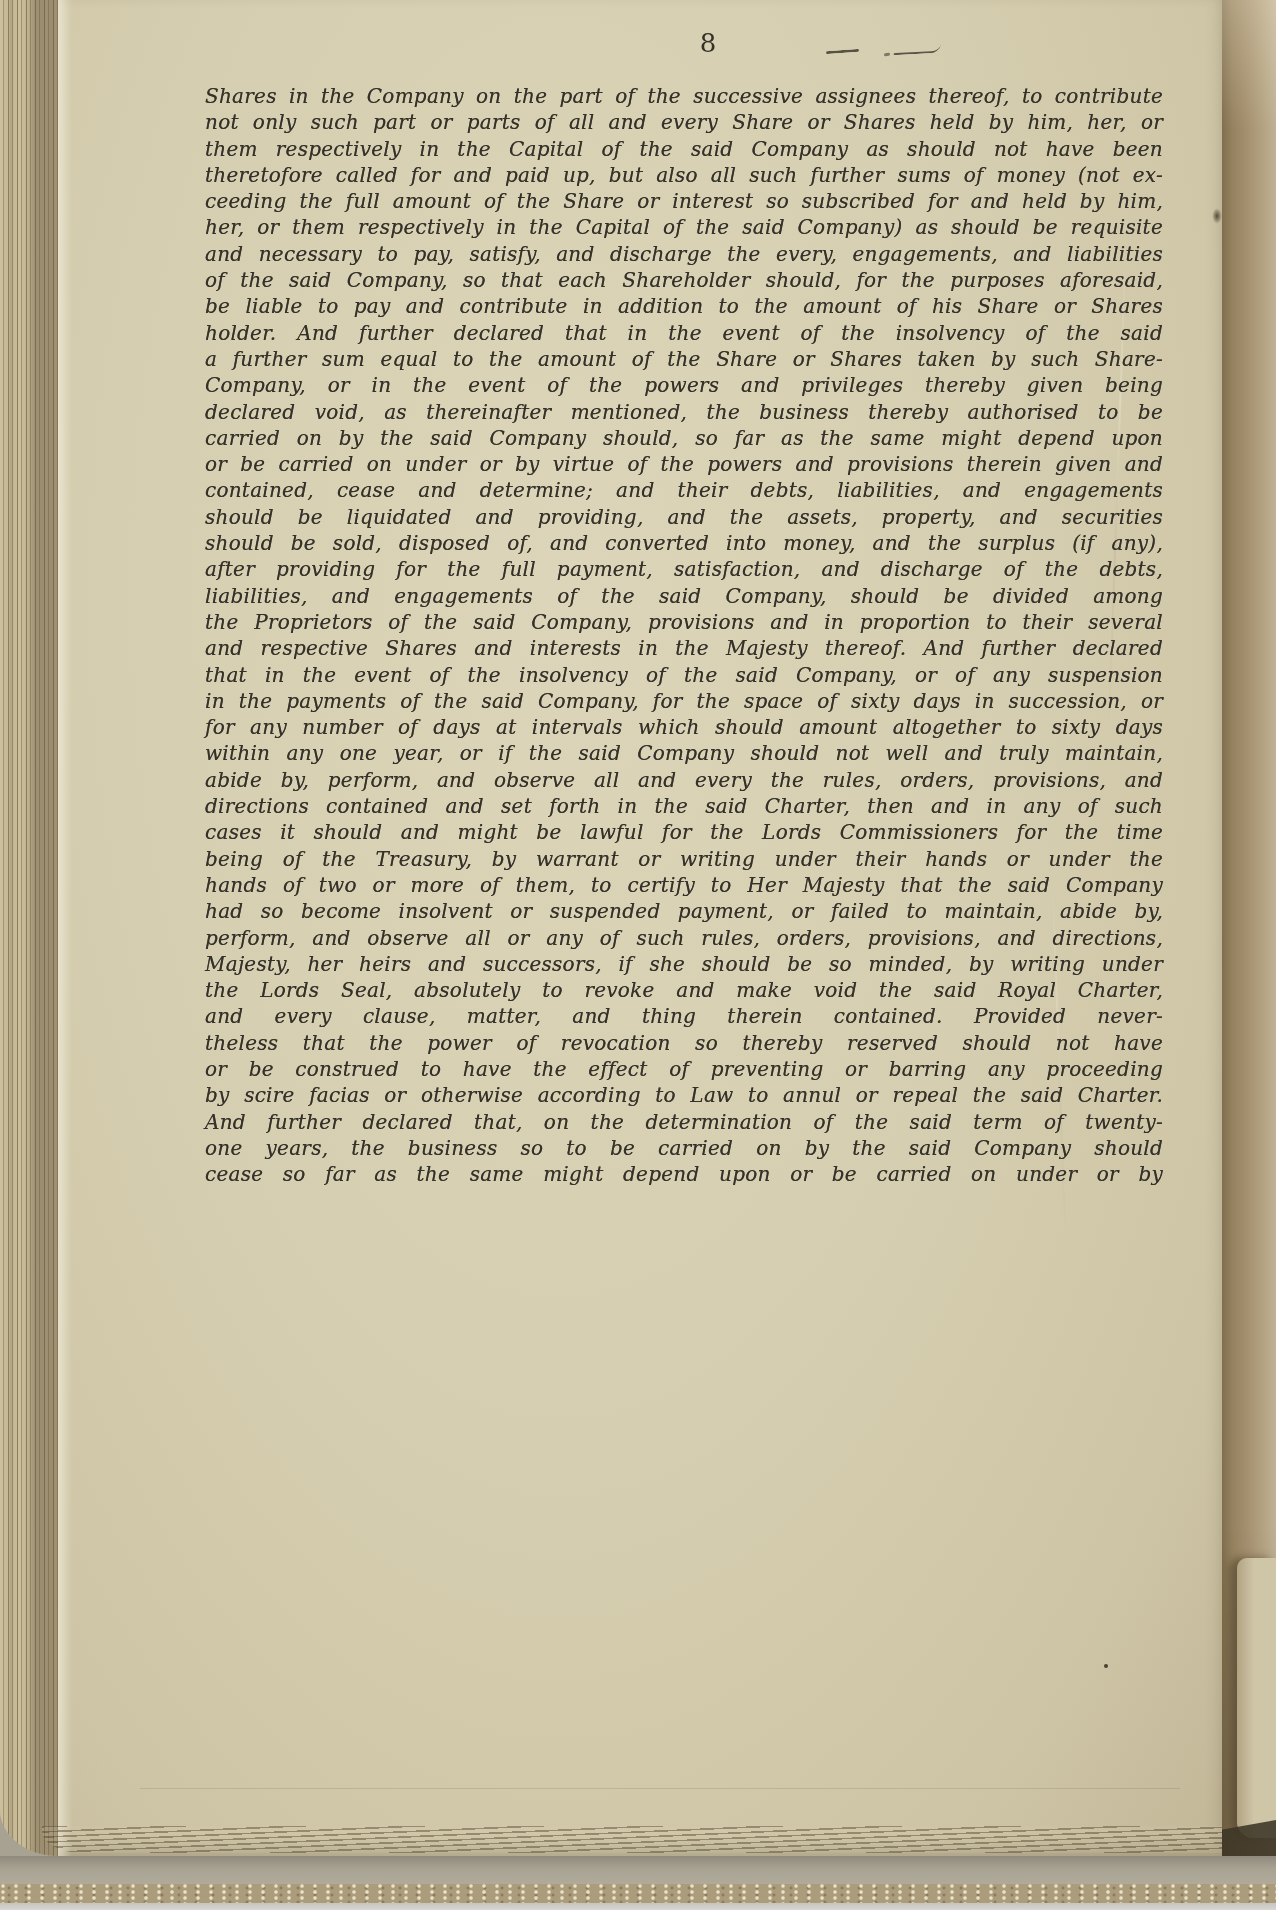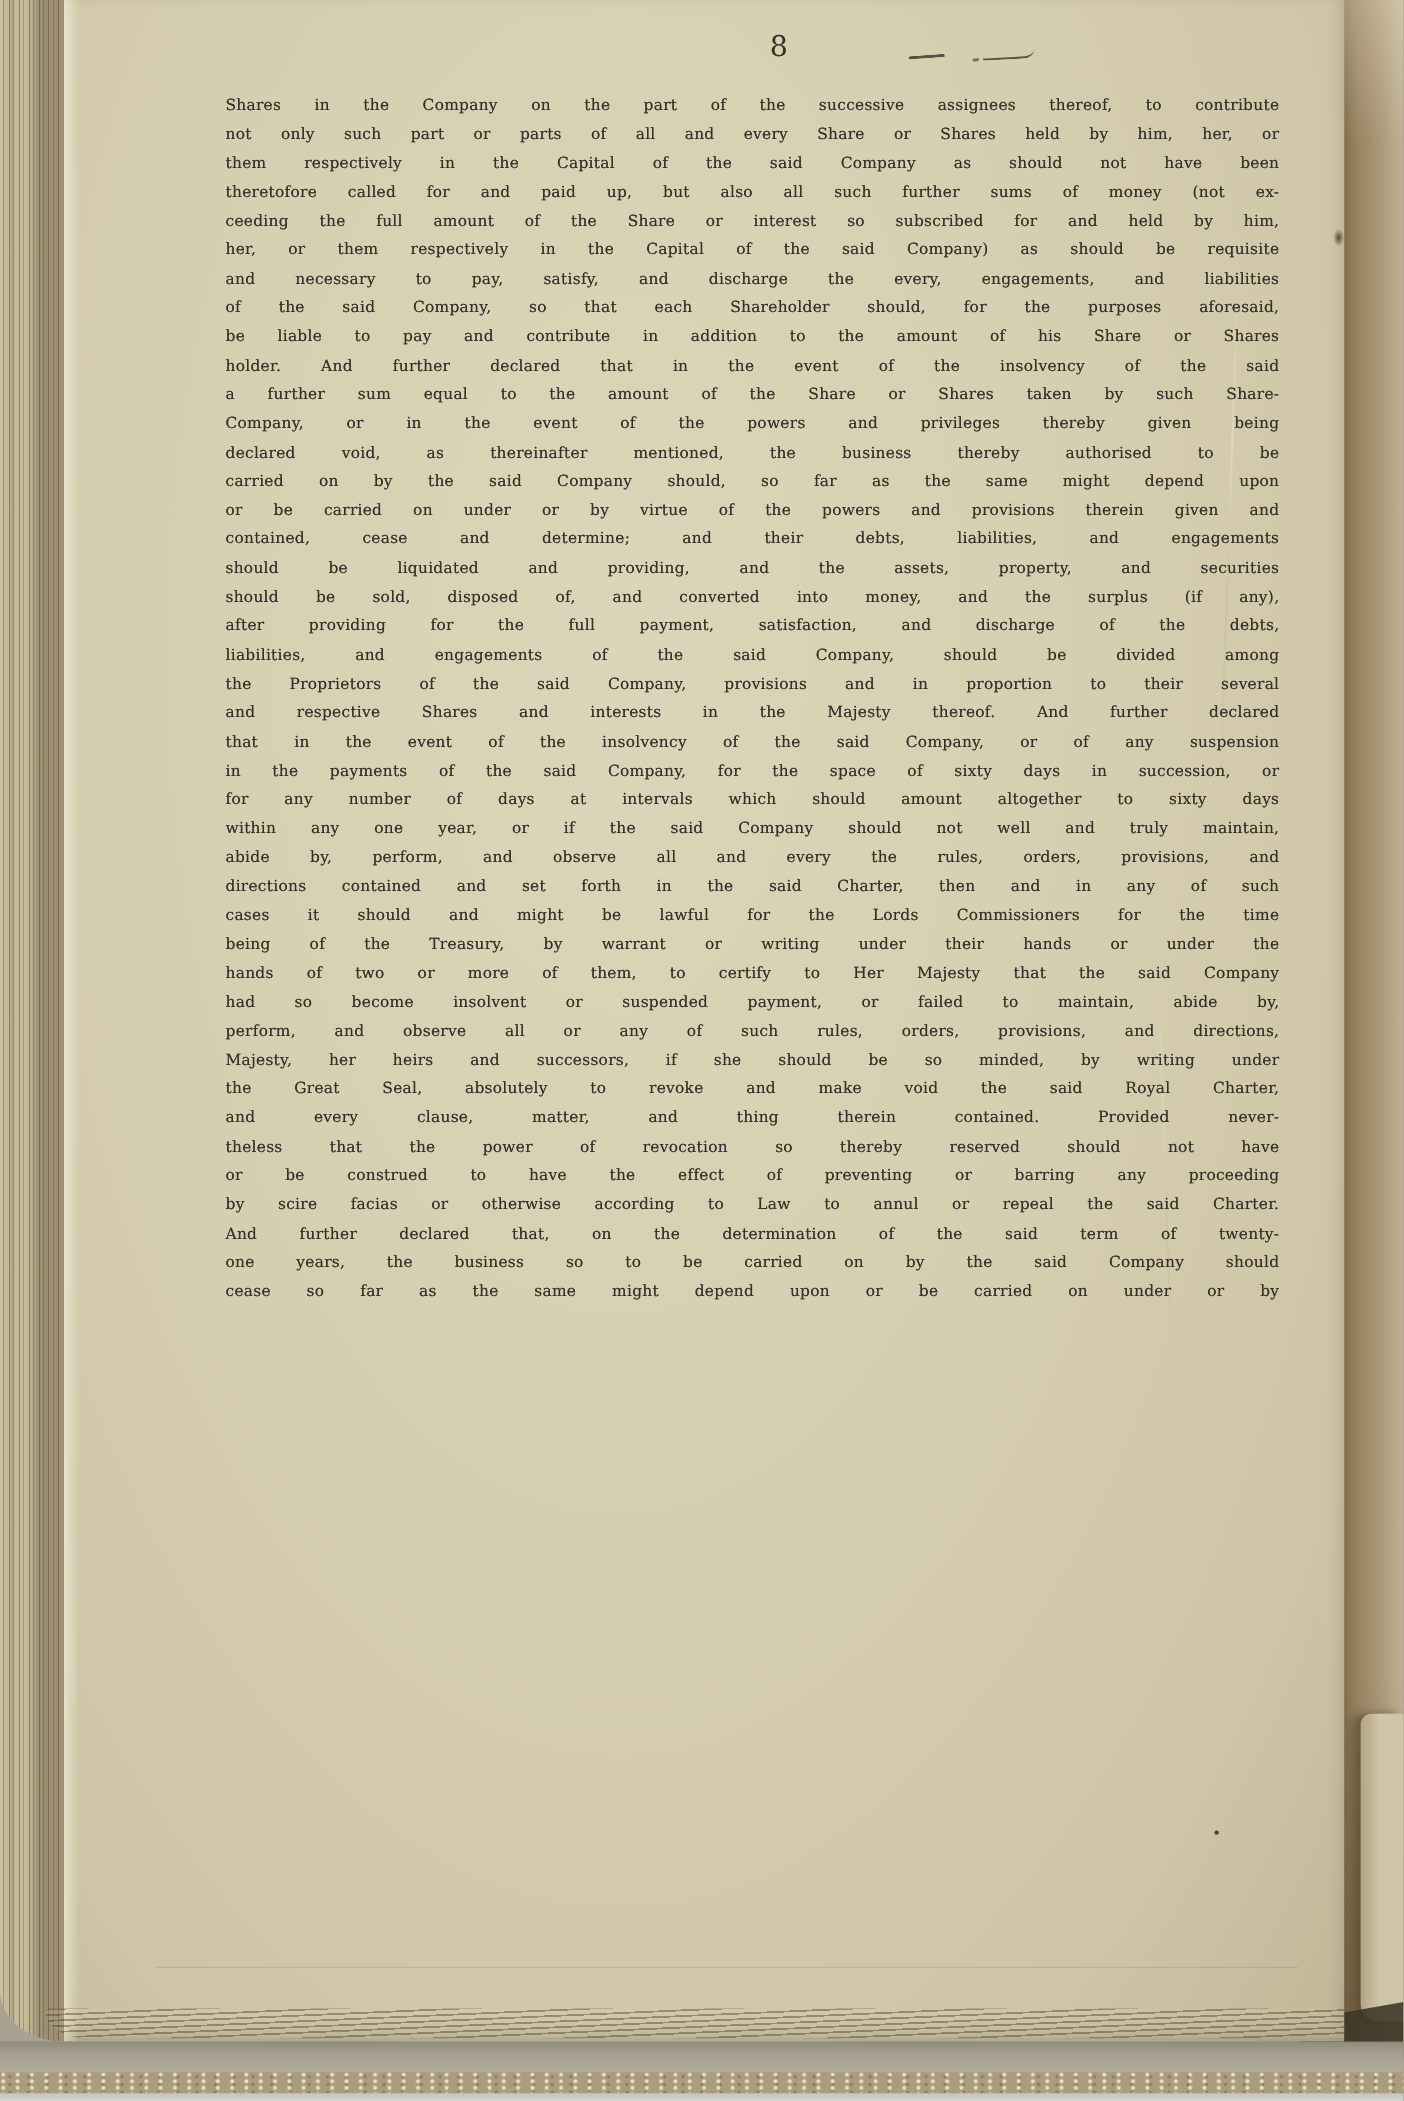--- a/index.html
+++ b/index.html
@@ -99,22 +99,23 @@
     position:absolute;left:884px;top:53px;width:6px;height:3px;border-radius:2px;
     background:rgba(55,50,40,.55);transform:rotate(-8deg);
   }
   .mark-long{
     position:absolute;left:894px;top:46px;width:46px;height:6px;
     border-bottom:2.5px solid rgba(50,45,36,.75);transform:rotate(-3deg) skewX(-18deg);
     border-radius:0 0 14px 4px;
   }
   .textblock{
     position:absolute;left:205px;top:83px;width:958px;
-    color:var(--c-ink,#34312a);font-size:14px;
+    color:var(--c-ink,#34312a);font-size:20px;
     text-shadow:0 0 .45px rgba(40,36,28,.65);
+    font-style:italic;
   }
   .line{
     height:26.3px;line-height:26.3px;
     text-align:justify;text-align-last:justify;
     letter-spacing:.25px;word-spacing:1.5px;white-space:nowrap0; 
   }
 </style>
 </head>
 <body style="--c-paper: #d6ceb0; --c-ink: #34312a; --c-scanner_bed: #a7a292; --c-page_edges: #a4936f; --c-right_gap: #95815e; --c-speckle: #ab9c7c;">
 
@@ -164,21 +165,21 @@
       <div class="line">for any number of days at intervals which should amount altogether to sixty days</div>
       <div class="line">within any one year, or if the said Company should not well and truly maintain,</div>
       <div class="line">abide by, perform, and observe all and every the rules, orders, provisions, and</div>
       <div class="line">directions contained and set forth in the said Charter, then and in any of such</div>
       <div class="line">cases it should and might be lawful for the Lords Commissioners for the time</div>
       <div class="line">being of the Treasury, by warrant or writing under their hands or under the</div>
       <div class="line">hands of two or more of them, to certify to Her Majesty that the said Company</div>
       <div class="line">had so become insolvent or suspended payment, or failed to maintain, abide by,</div>
       <div class="line">perform, and observe all or any of such rules, orders, provisions, and directions,</div>
       <div class="line">Majesty, her heirs and successors, if she should be so minded, by writing under</div>
-      <div class="line">the Great Seal, absolutely to revoke and make void the said Royal Charter,</div>
+      <div class="line">the Lords Seal, absolutely to revoke and make void the said Royal Charter,</div>
       <div class="line">and every clause, matter, and thing therein contained.  Provided never-</div>
       <div class="line">theless that the power of revocation so thereby reserved should not have</div>
       <div class="line">or be construed to have the effect of preventing or barring any proceeding</div>
       <div class="line">by scire facias or otherwise according to Law to annul or repeal the said Charter.</div>
       <div class="line">And further declared that, on the determination of the said term of twenty-</div>
       <div class="line">one years, the business so to be carried on by the said Company should</div>
       <div class="line">cease so far as the same might depend upon or be carried on under or by</div>
     </div>
 
   <div class="page-bottom-edges"></div>

